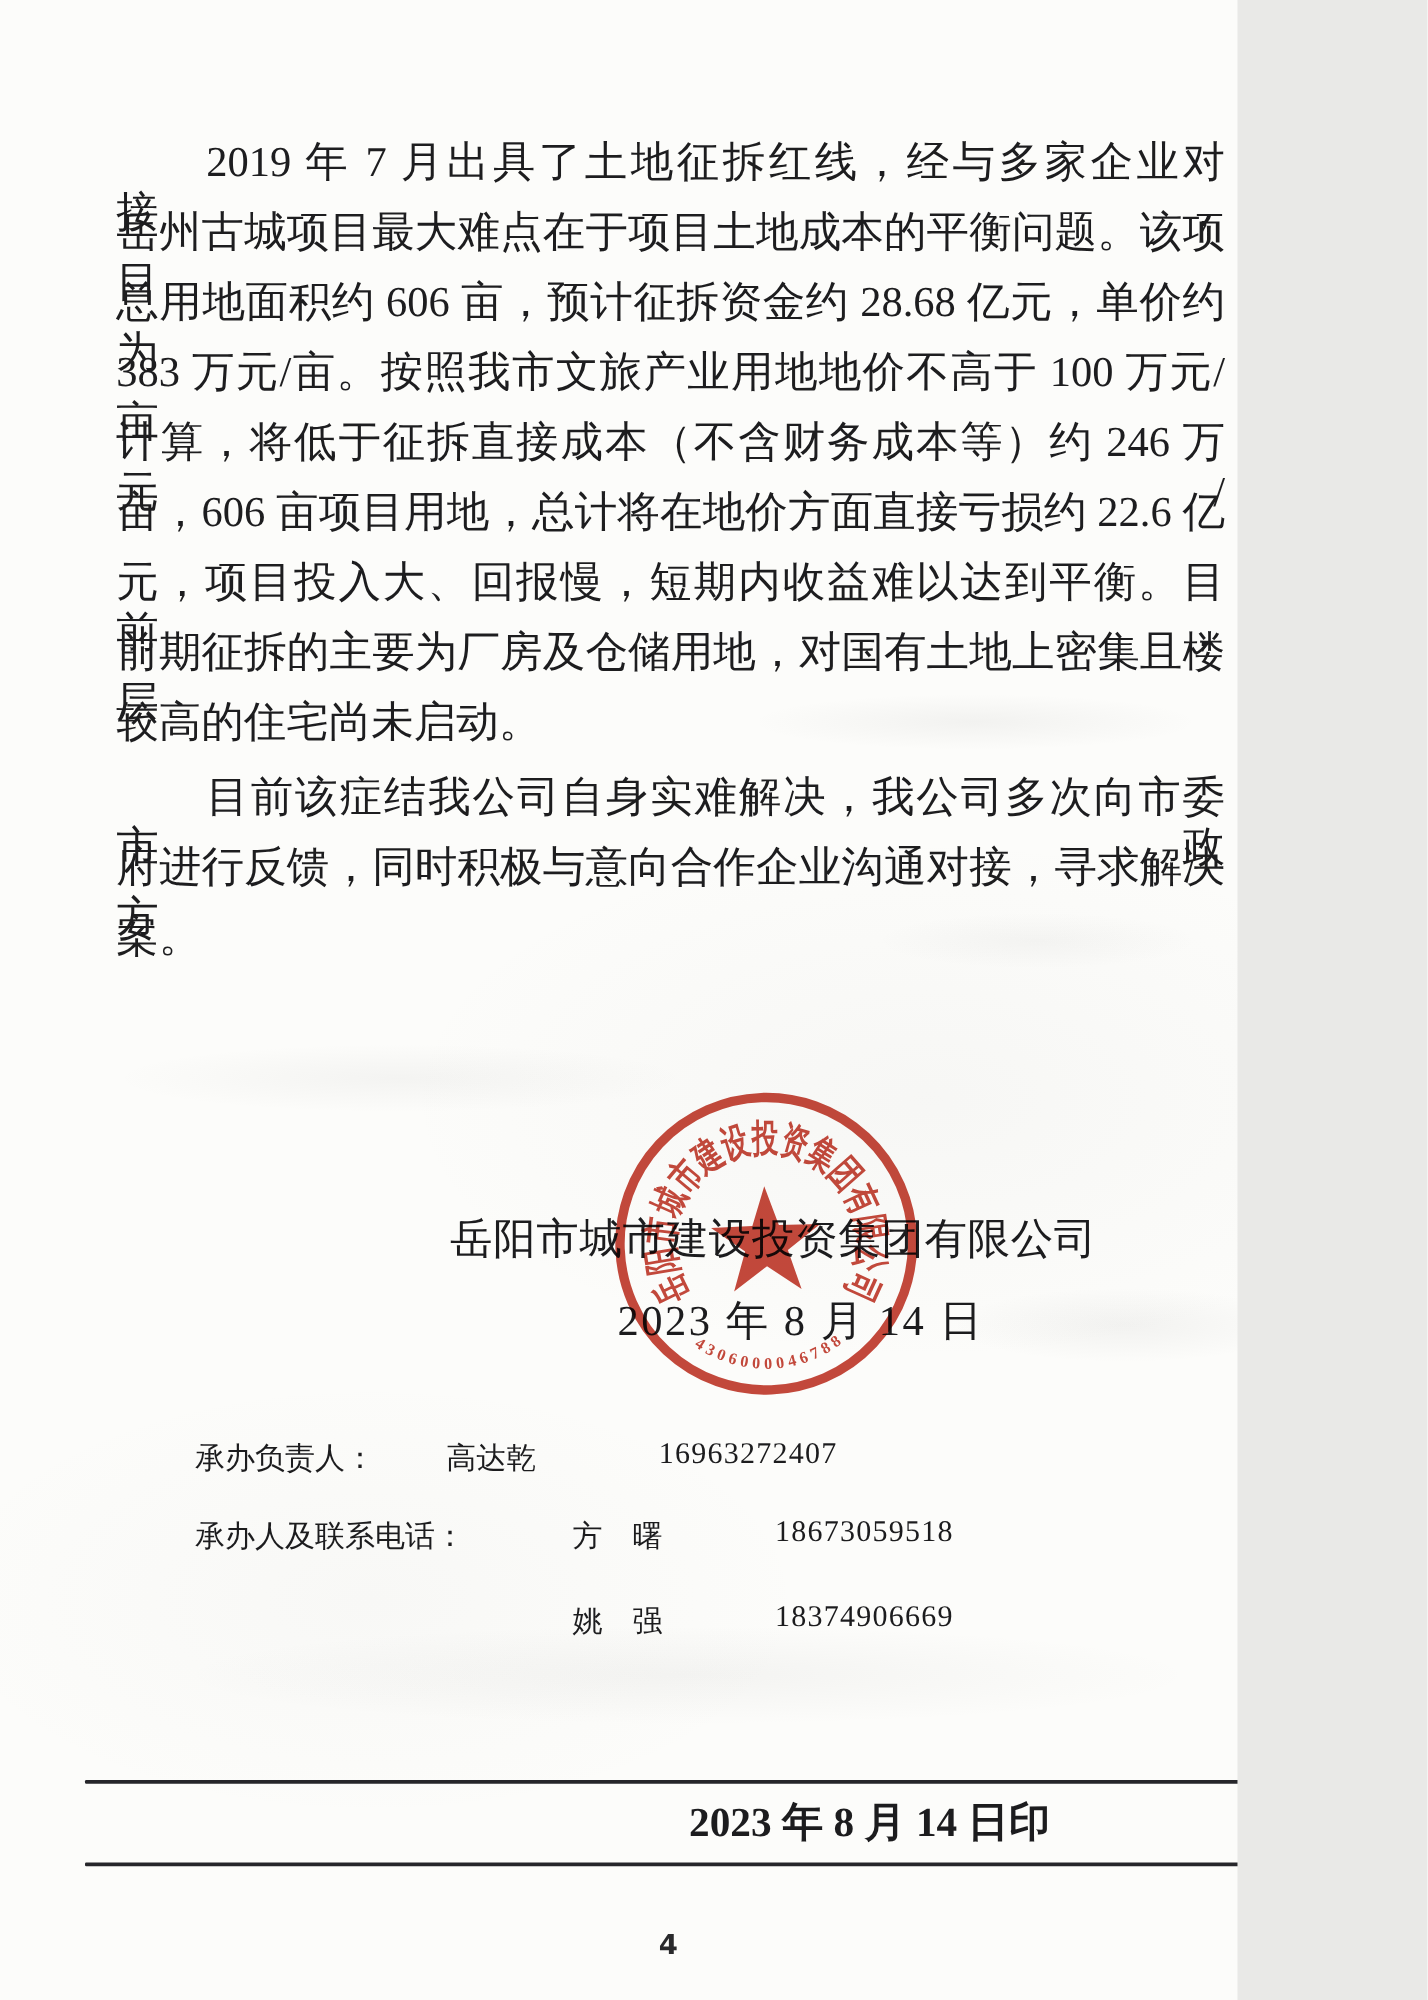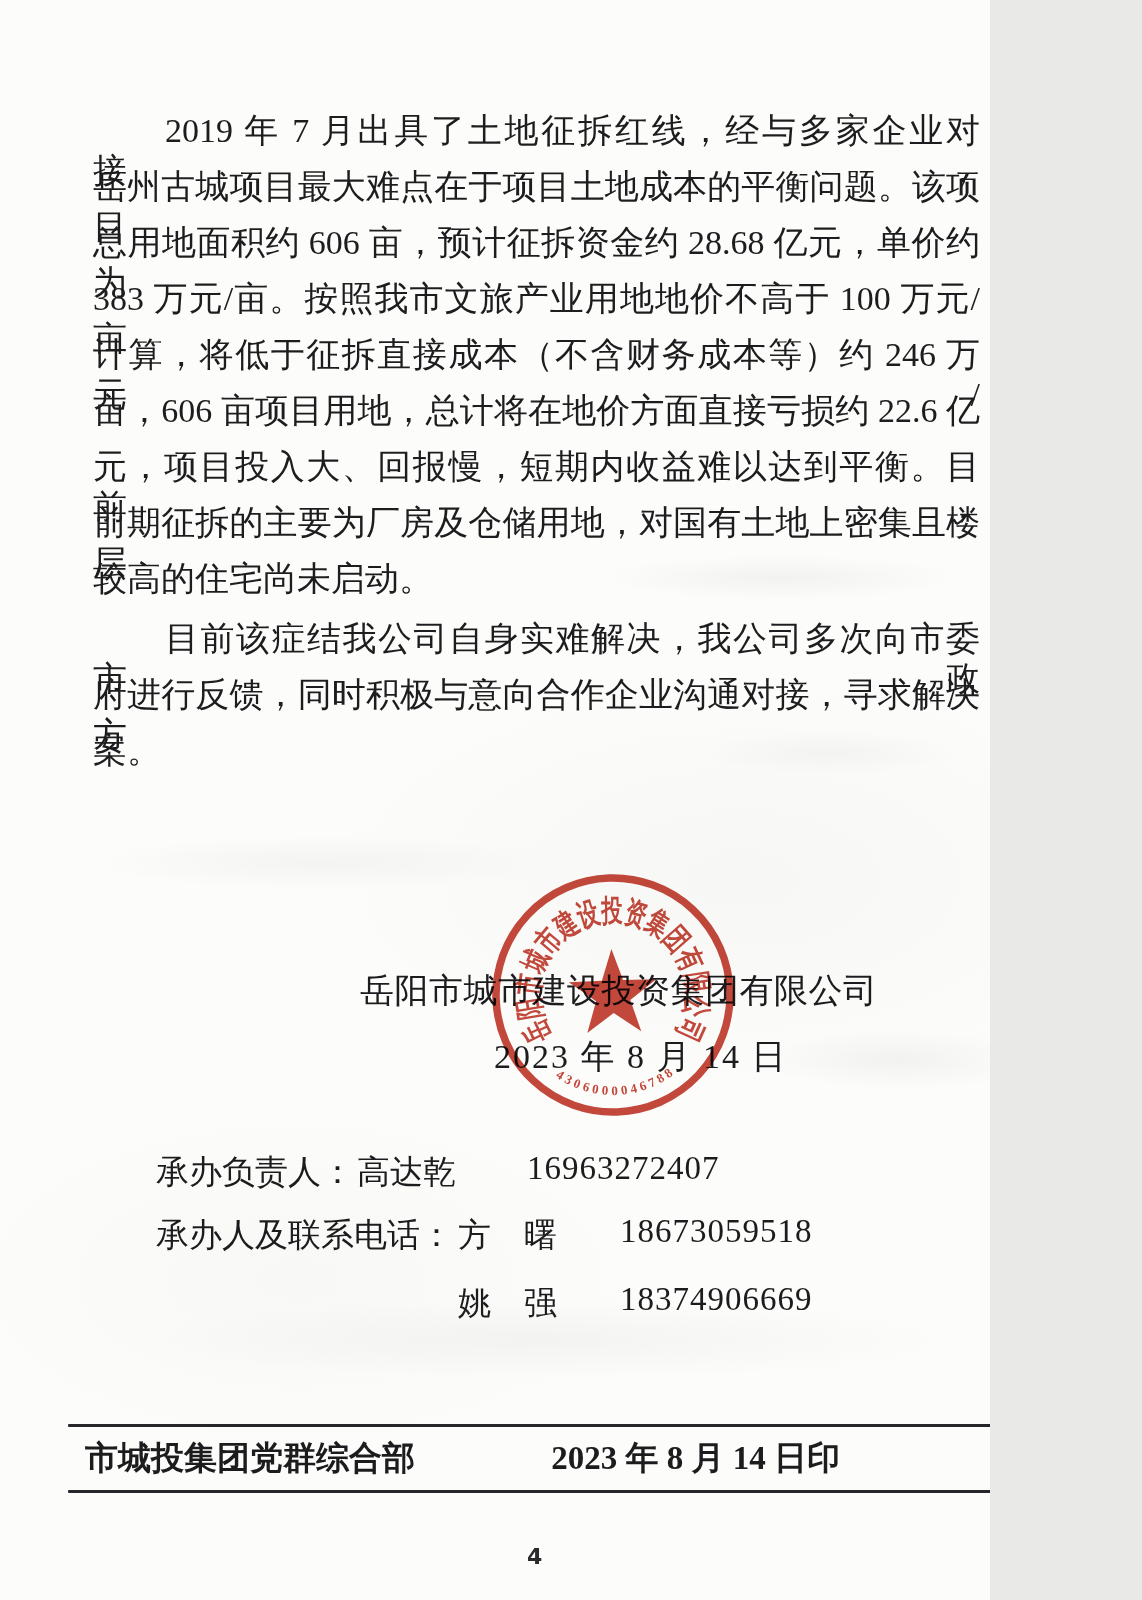--- a/index.html
+++ b/index.html
@@ -27,21 +27,21 @@
   .sig{
     position:absolute;font-size:34px;white-space:nowrap;color:#1c1c1e;
   }
   .sig-company{left:360px;top:968px;letter-spacing:0.5px;}
   .sig-date{left:494px;top:1034px;letter-spacing:2px;}
   .seal{
     position:absolute;left:482px;top:864px;width:262px;height:262px;
     mix-blend-mode:multiply;opacity:0.92;
     transform:rotate(-2deg);
   }
-  .contact-item{position:absolute;font-size:33px;white-space:nowrap;color:#1c1c1e;}
+  .contact-item{position:absolute;font-size:24px;white-space:nowrap;color:#1c1c1e;}
   .footer-rule{position:absolute;left:68px;width:937px;height:3px;background:#26262a;border-radius:1px;}
   .rule-top{top:1424px;}
   .rule-bottom{top:1490px;}
   .footer-text{position:absolute;top:1436px;font-size:33px;font-weight:600;color:#1c1c1e;white-space:nowrap;}
   .footer-left{left:85px;}
   .footer-right{right:150px;font-weight:700;}
   .page-num{
     position:absolute;left:527px;top:1544px;
     font-family:"DejaVu Sans","Liberation Sans",sans-serif;
     font-size:22px;font-weight:600;color:#2a2a2c;
@@ -95,21 +95,20 @@
   <div class="contact-item" style="left:527px;top:1150px;letter-spacing:1px">16963272407</div>
 
   <div class="contact-item" style="left:156px;top:1213px">承办人及联系电话：</div>
   <div class="contact-item" style="left:458px;top:1213px">方　曙</div>
   <div class="contact-item" style="left:620px;top:1213px;letter-spacing:1px">18673059518</div>
 
   <div class="contact-item" style="left:458px;top:1281px">姚　强</div>
   <div class="contact-item" style="left:620px;top:1281px;letter-spacing:1px">18374906669</div>
 
   <div class="footer-rule rule-top"></div>
-  <div class="footer-text footer-left">市城投集团党群综合部</div>
   <div class="footer-text footer-right">2023 年 8 月 14 日印</div>
   <div class="footer-rule rule-bottom"></div>
 
   <div class="page-num">4</div>
 
   <div class="smudge s1"></div>
   <div class="smudge s2"></div>
   <div class="smudge s3"></div>
   <div class="smudge s4"></div>
   <div class="smudge s5"></div>

